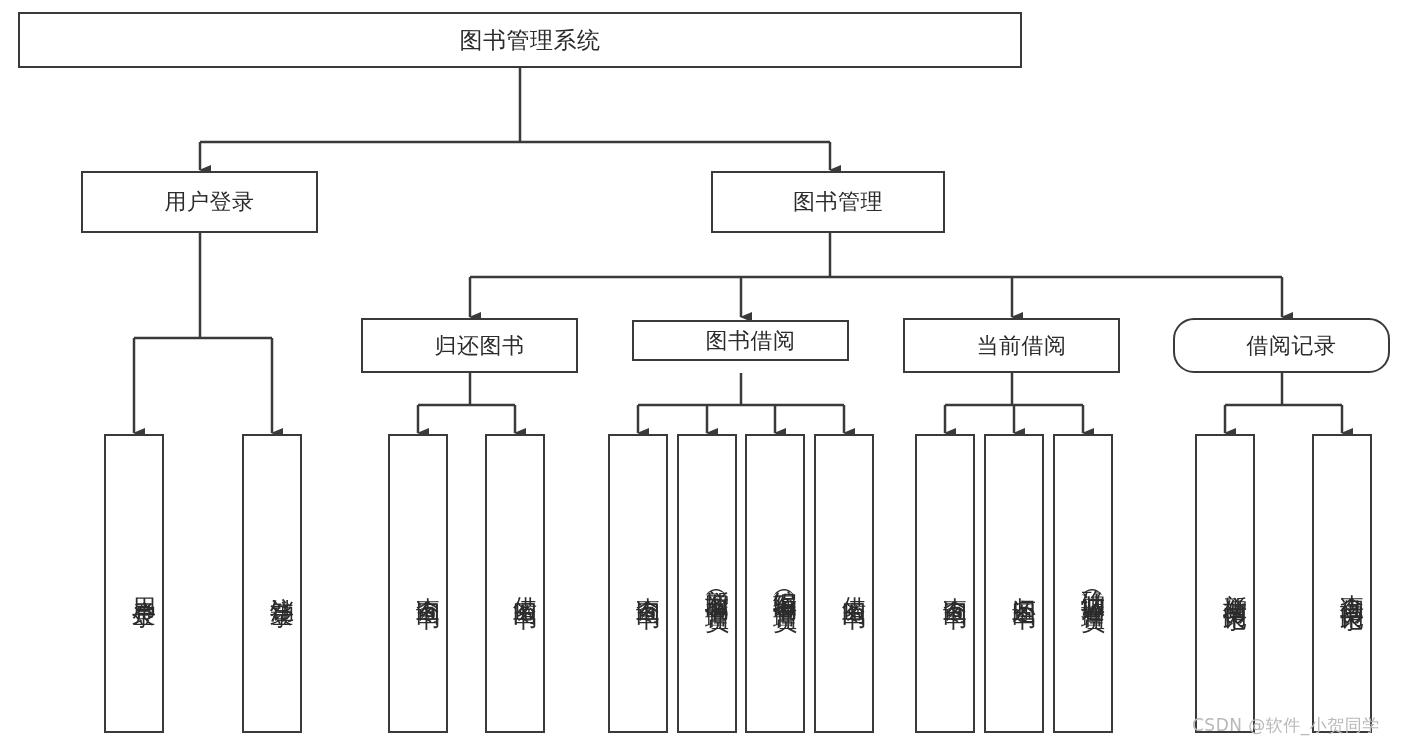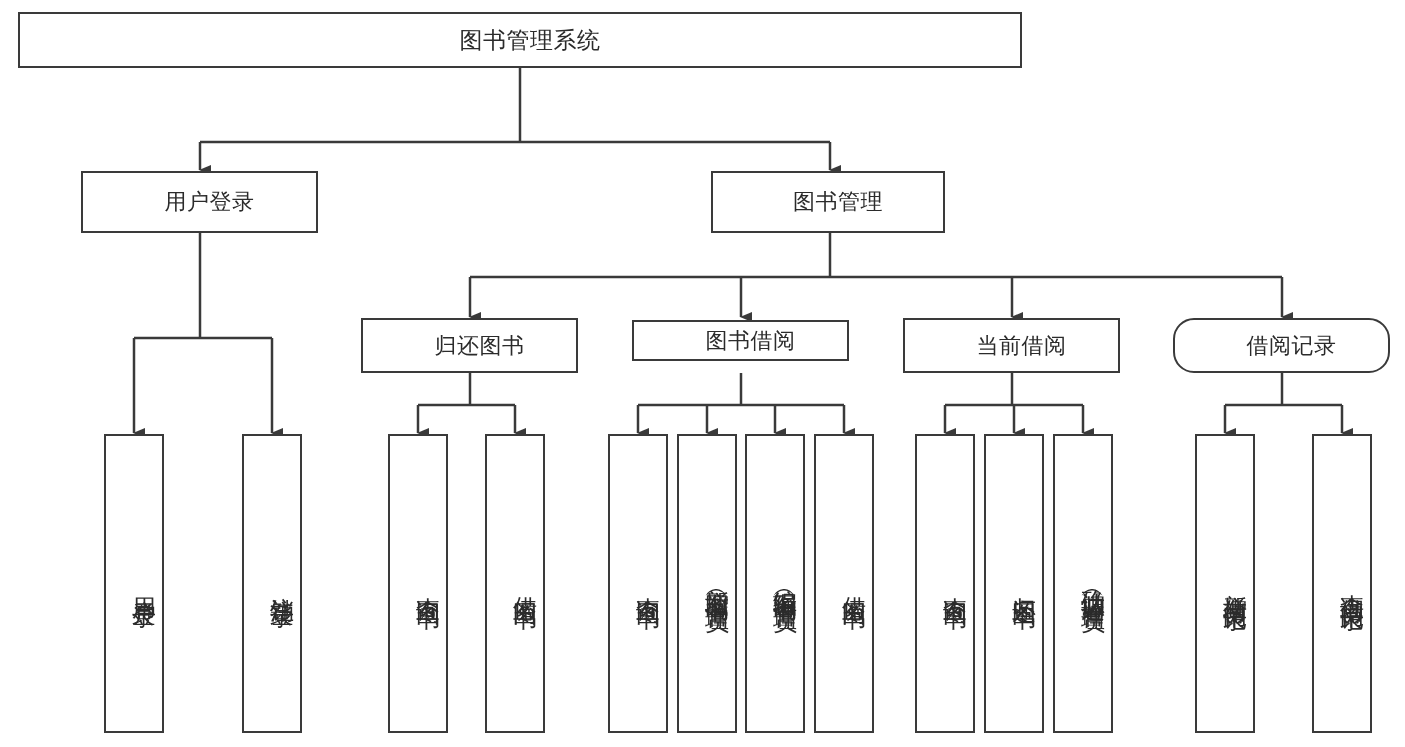--- a/index.html
+++ b/index.html
@@ -182,13 +182,14 @@
         <span class="node-label">确认归还（管理员）</span>
       </div>
       <div class="node vert" style="left: 1195px; top: 434px; width: 60px; height: 299px;">
         <span class="node-label">新增借阅记录</span>
       </div>
       <div class="node vert" style="left: 1312px; top: 434px; width: 60px; height: 299px;">
         <span class="node-label">查询借阅记录</span>
       </div>
     </div>
 
+  <div class="watermark">CSDN @软件_小贺同学</div>
 </div>
 
 </body></html>

